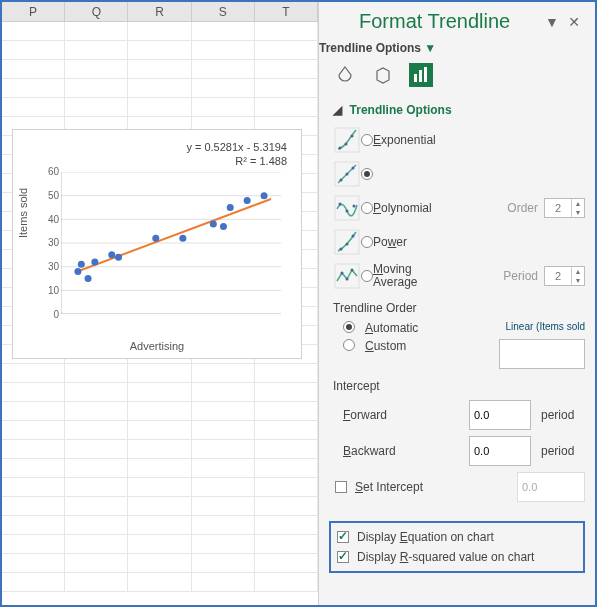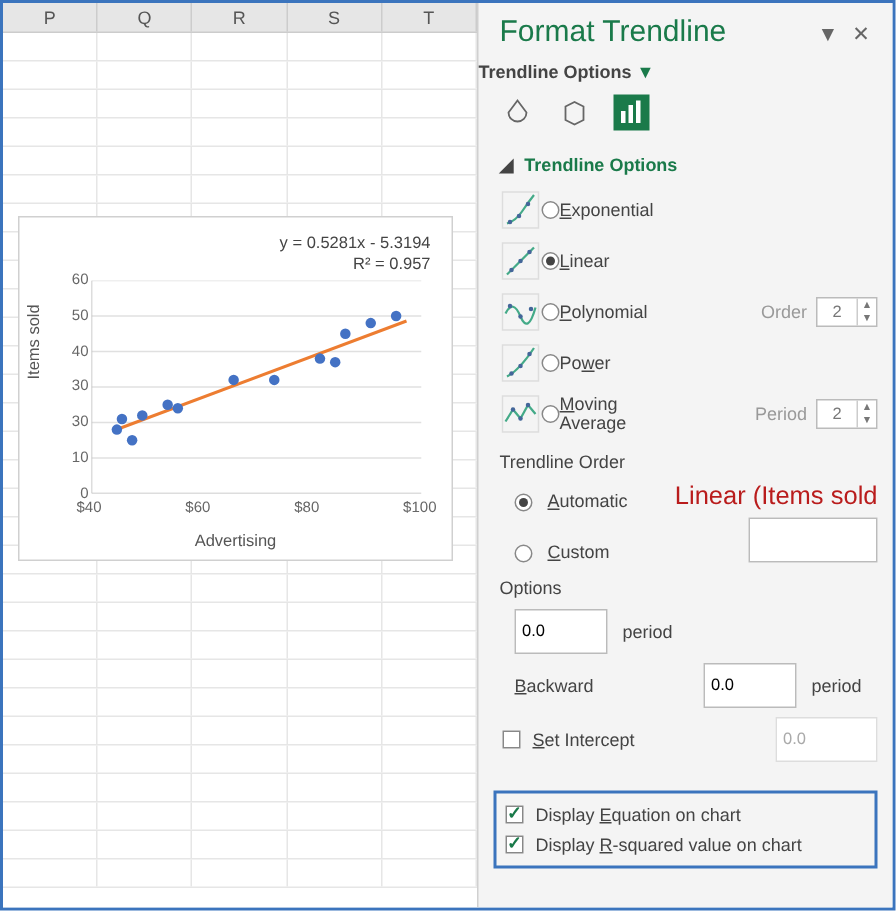--- a/index.html
+++ b/index.html
@@ -34,21 +34,21 @@
   .cells .row {
     height: 19px; border-bottom: 1px solid #e6e6e6;
     display: flex;
   }
   .cells .row div {
     flex: 1; border-right: 1px solid #e6e6e6;
   }
   
   .chart-box {
     position: absolute;
-    left: 10px; top: 142px;
+    left: 10px; top: 127px;
     width: 290px; height: 230px;
     background: #fff;
     border: 1px solid #d0d0d0;
     z-index: 5;
   }
   .chart-eq {
     position: absolute; right: 14px; top: 10px;
     text-align: right; font-size: 11px; color: #444;
     line-height: 1.3;
   }
@@ -73,20 +73,21 @@
   .pane {
     position: absolute;
     left: 316px; top: 0; right: 0; bottom: 0;
     background: #f4f4f4;
     border-left: 1px solid #d0d0d0;
     display: flex; flex-direction: column;
   }
   .pane-header {
     display: flex; align-items: center;
     padding: 8px 10px 2px 14px;
+    margin-left: 26px;
   }
   .pane-title {
     font-size: 20px; font-weight: 300; color: #1a7a4a;
     flex: 1;
   }
   .pane-hdr-btn { width: 22px; text-align: center; color: #666; font-size: 14px; cursor: pointer; }
   .opts-row {
     padding: 6px 14px 4px 0;
     font-size: 12px; font-weight: bold; color: #444;
   }
@@ -147,21 +148,21 @@
   .spinner .spbtns span {
     width: 12px; height: 9px; font-size: 7px;
     display: flex; align-items: center; justify-content: center;
     color: #777; cursor: pointer;
   }
   .subhead {
     font-size: 12px; color: #444;
     padding: 8px 0 4px 0;
   }
   .name-row {
-    display: flex; align-items: flex-end; gap: 10px;
+    display: flex; align-items: flex-start; gap: 10px;
     padding: 2px 0 2px 10px;
   }
   .name-row .radio { }
   .name-row .nl { font-size: 12px; flex: 0 0 auto; }
   .name-right { margin-left: auto; display: flex; align-items: center; gap: 6px; }
   .txtbox {
     width: 68px; height: 30px;
     border: 1px solid #bbb; background: #fff;
     font-size: 11px; padding: 0 4px;
   }
@@ -413,21 +414,21 @@
         <div></div>
         <div></div>
         <div></div>
       </div>
     </div>
 </div>
 
 <div class="chart-box">
   <div class="chart-eq">
     <div>y = 0.5281x - 5.3194</div>
-    <div>R² = 0.957</div>
+    <div>R² = 1.488</div>
   </div>
   <div class="ylabel">Items sold</div>
   <div class="plot">
     <svg width="220" height="142" viewBox="0 0 220 142">
 
       <g stroke="#e0e0e0" stroke-width="1">
         <line x1="0" y1="0" x2="220" y2="0"></line>
         <line x1="0" y1="23.7" x2="220" y2="23.7"></line>
         <line x1="0" y1="47.3" x2="220" y2="47.3"></line>
         <line x1="0" y1="71" x2="220" y2="71"></line>
@@ -459,26 +460,20 @@
     <div style="position:absolute;left:-22px;top:-6px;bottom:-6px;width:20px;display:flex;flex-direction:column-reverse;justify-content:space-between;font-size:10px;color:#666;text-align:right" id="yticks">
         <span>0</span>
         <span>10</span>
         <span>30</span>
         <span>30</span>
         <span>40</span>
         <span>50</span>
         <span>60</span>
       </div>
     
-    <div style="position:absolute;left:-10px;right:-10px;bottom:-18px;height:14px;display:flex;justify-content:space-between;font-size:10px;color:#666;padding:0 0px" id="xticks">
-        <span>$40</span>
-        <span>$60</span>
-        <span>$80</span>
-        <span>$100</span>
-      </div>
   </div>
   <div class="xlabel">Advertising</div>
 </div>
 
 <div class="pane">
   <div class="pane-header">
     <div class="pane-title">Format Trendline</div>
     <div class="pane-hdr-btn">▼</div>
     <div class="pane-hdr-btn">✕</div>
   </div>
@@ -529,21 +524,20 @@
       <div class="tl-thumb">
           <svg width="26" height="26">
             <rect x="1" y="1" width="24" height="24" fill="none" stroke="#ddd"></rect>
             <line x1="4" y1="22" x2="22" y2="4" stroke="#4a8" stroke-width="1.5"></line>
             <circle cx="7" cy="19" r="1.5" fill="#469"></circle>
             <circle cx="13" cy="13" r="1.5" fill="#469"></circle>
             <circle cx="19" cy="7" r="1.5" fill="#469"></circle>
           </svg>
         </div>
       <div class="radio sel"></div>
-      <div class="tl-label"><span class="u">L</span><span>inear</span></div>
     </div>
     <div class="tl-row">
       <div class="tl-thumb">
           <svg width="26" height="26">
             <rect x="1" y="1" width="24" height="24" fill="none" stroke="#ddd"></rect>
             <path d="M3 14 Q8 4 13 16 T23 10" fill="none" stroke="#4a8" stroke-width="1.5"></path>
             <circle cx="6" cy="9" r="1.5" fill="#469"></circle>
             <circle cx="13" cy="16" r="1.5" fill="#469"></circle>
             <circle cx="20" cy="11" r="1.5" fill="#469"></circle>
           </svg>
@@ -595,33 +589,34 @@
             <span>▼</span>
           </div>
       </div>
     </div>
 
     <div class="subhead">Trendline Order</div>
     <div class="name-row">
       <div class="radio sel"></div>
       <div class="nl"><span class="u">A</span>utomatic</div>
       <div class="name-right">
-          <span style="font-size:17px;color:#b91c1c">Linear (Items sold</span>
+          <span style="font-size:10px;color:#0c4a6e">Linear (Items sold</span>
         </div>
     </div>
     <div class="name-row">
       <div class="radio"></div>
       <div class="nl"><span class="u">C</span>ustom</div>
       <div class="name-right">
           <input class="txtbox" style="width: 86px;">
         </div>
     </div>
 
-    <div class="subhead">Options</div>
+    <div class="subhead">Intercept</div>
     <div class="fc-row">
+      <div class="nl"><span class="u">F</span>orward</div>
       <input class="txtbox" value="0.0" style="">
       <div class="unit">period</div>
     </div>
     <div class="fc-row">
       <div class="nl"><span class="u">B</span>ackward</div>
       <input class="txtbox" value="0.0" style="">
       <div class="unit">period</div>
     </div>
     <div class="chkrow">
       <div class="chk"></div>

